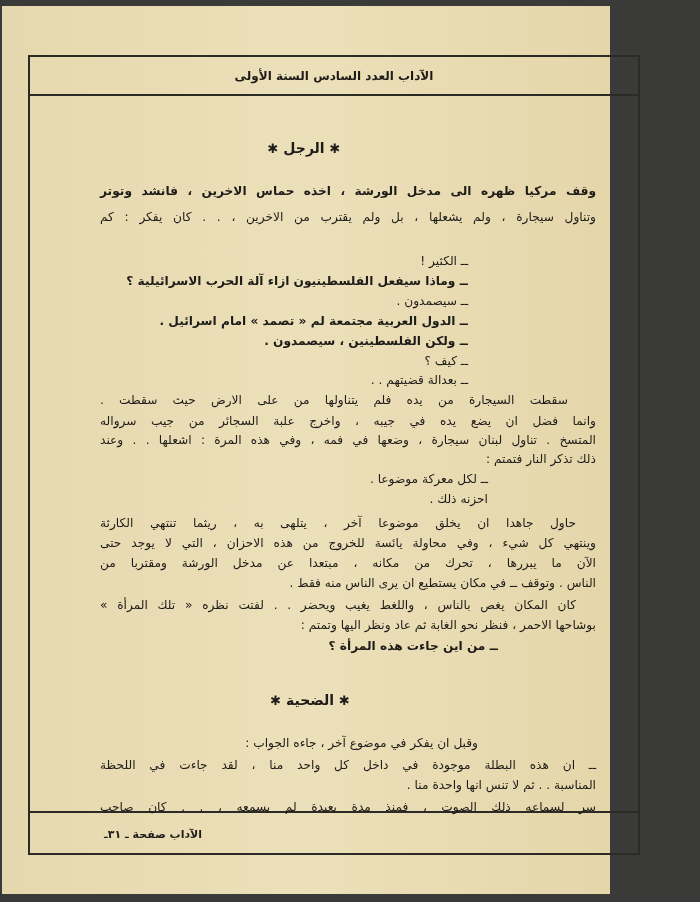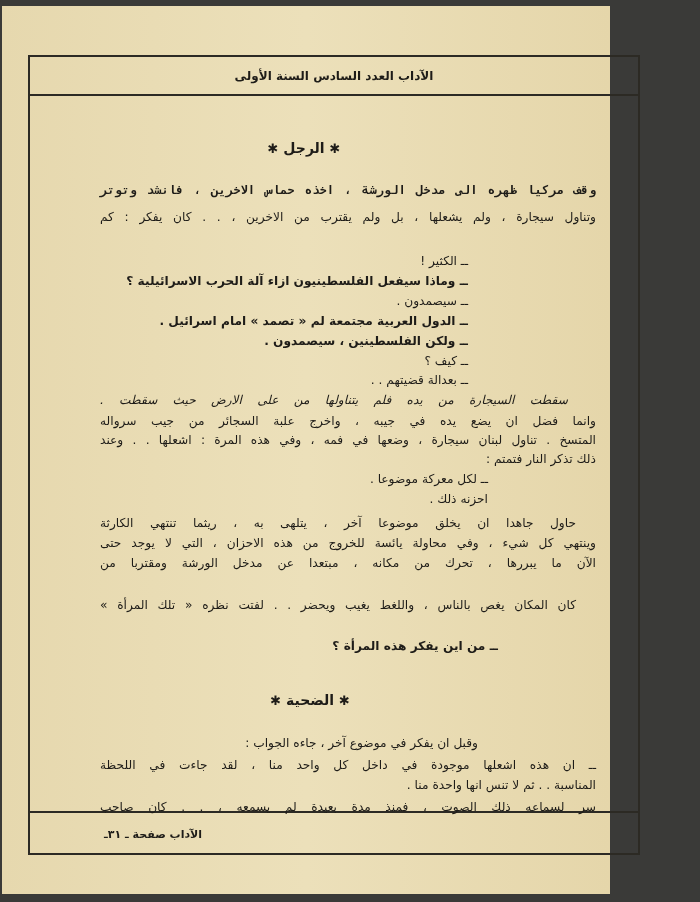--- a/index.html
+++ b/index.html
@@ -64,49 +64,51 @@
     </div>
 
     <div class="body">
 
       <div class="section-title" style="top:44px;">
         <span class="star">✱</span>
         <span>الرجل</span>
         <span class="star">✱</span>
       </div>
 
-      <div class="line full bold" style="top:86px; left:70px;font-family:Liberation Mono, monospace;">وقف مركيا ظهره الى مدخل الورشة ، اخذه حماس الاخرين ، فانشد وتوتر</div>
+      <div class="line full bold" style="top:86px; left:70px;">وقف مركيا ظهره الى مدخل الورشة ، اخذه حماس الاخرين ، فانشد وتوتر</div>
       <div class="line full" style="top:112px;">وتناول سيجارة ، ولم يشعلها ، بل ولم يقترب من الاخرين ، . . كان يفكر : كم</div>
       <div class="line" style="top:156px; right:170px;">ــ الكثير !</div>
       <div class="line bold" style="top:176px; right:170px;">ــ وماذا سيفعل الفلسطينيون ازاء آلة الحرب الاسرائيلية ؟</div>
       <div class="line" style="top:196px; right:170px;">ــ سيصمدون .</div>
       <div class="line bold" style="top:216px; right:170px;">ــ الدول العربية مجتمعة لم « تصمد » امام اسرائيل .</div>
       <div class="line bold" style="top:236px; right:170px;">ــ ولكن الفلسطينين ، سيصمدون .</div>
       <div class="line" style="top:256px; right:170px;">ــ كيف ؟</div>
       <div class="line" style="top:275px; right:170px;">ــ بعدالة قضيتهم . .</div>
-      <div class="line full" style="top:295px; left:70px; right:70px;font-style:italic;">سقطت السيجارة من يده فلم يتناولها من على الارض حيث سقطت .</div>
+      <div class="line full" style="top:295px; left:70px; right:70px;">سقطت السيجارة من يده فلم يتناولها من على الارض حيث سقطت .</div>
       <div class="line full" style="top:316px;">وانما فضل ان يضع يده في جيبه ، واخرج علبة السجائر من جيب سرواله</div>
       <div class="line full" style="top:335px;">المتسخ . تناول لبنان سيجارة ، وضعها في فمه ، وفي هذه المرة : اشعلها . . وعند</div>
       <div class="line" style="top:354px;">ذلك تذكر النار فتمتم :</div>
       <div class="line" style="top:374px; right:150px;">ــ لكل معركة موضوعا .</div>
       <div class="line" style="top:394px; right:150px;">احزنه ذلك .</div>
       <div class="line full" style="top:418px; right:62px;">حاول جاهدا ان يخلق موضوعا آخر ، يتلهى به ، ريثما تنتهي الكارثة</div>
       <div class="line full" style="top:438px;">وينتهي كل شيء ، وفي محاولة يائسة للخروج من هذه الاحزان ، التي لا يوجد حتى</div>
       <div class="line full" style="top:458px;">الآن ما يبررها ، تحرك من مكانه ، مبتعدا عن مدخل الورشة ومقتربا من</div>
+      <div class="line" style="top:478px;">الناس . وتوقف ــ في مكان يستطيع ان يرى الناس منه فقط .</div>
       <div class="line full" style="top:500px; right:62px;">كان المكان يغص بالناس ، واللغط يغيب ويحضر . . لفتت نظره « تلك المرأة »</div>
-      <div class="line bold" style="top:541px; right:140px;">ــ من اين يفكر هذه المرأة ؟</div>
+      <div class="line" style="top:520px;">بوشاحها الاحمر ، فنظر نحو الغابة ثم عاد ونظر اليها وتمتم :</div>
+      <div class="line bold" style="top:541px; right:140px;">ــ من اين جاءت هذه المرأة ؟</div>
 
       <div class="section-title" style="top:596px;margin-left:12px;">
         <span class="star">✱</span>
         <span>الضحية</span>
         <span class="star">✱</span>
       </div>
 
       <div class="line" style="top:638px; right:160px;">وقبل ان يفكر في موضوع آخر ، جاءه الجواب :</div>
-      <div class="line full" style="top:660px;">ــ ان هذه اشعلها موجودة في داخل كل واحد منا ، لقد جاءت في اللحظة</div>
+      <div class="line full" style="top:660px;">ــ ان هذه البطلة موجودة في داخل كل واحد منا ، لقد جاءت في اللحظة</div>
       <div class="line" style="top:680px;">المناسبة . . ثم لا تنس انها واحدة منا .</div>
       <div class="line full" style="top:702px; left:70px;">سر لسماعه ذلك الصوت ، فمنذ مدة بعيدة لم يسمعه ، . . كان صاحب</div>
     </div>
 
     <div class="footer">
       <span>الآداب  صفحة ـ ٣١ـ</span>
     </div>
   </div>
 </div>
 

